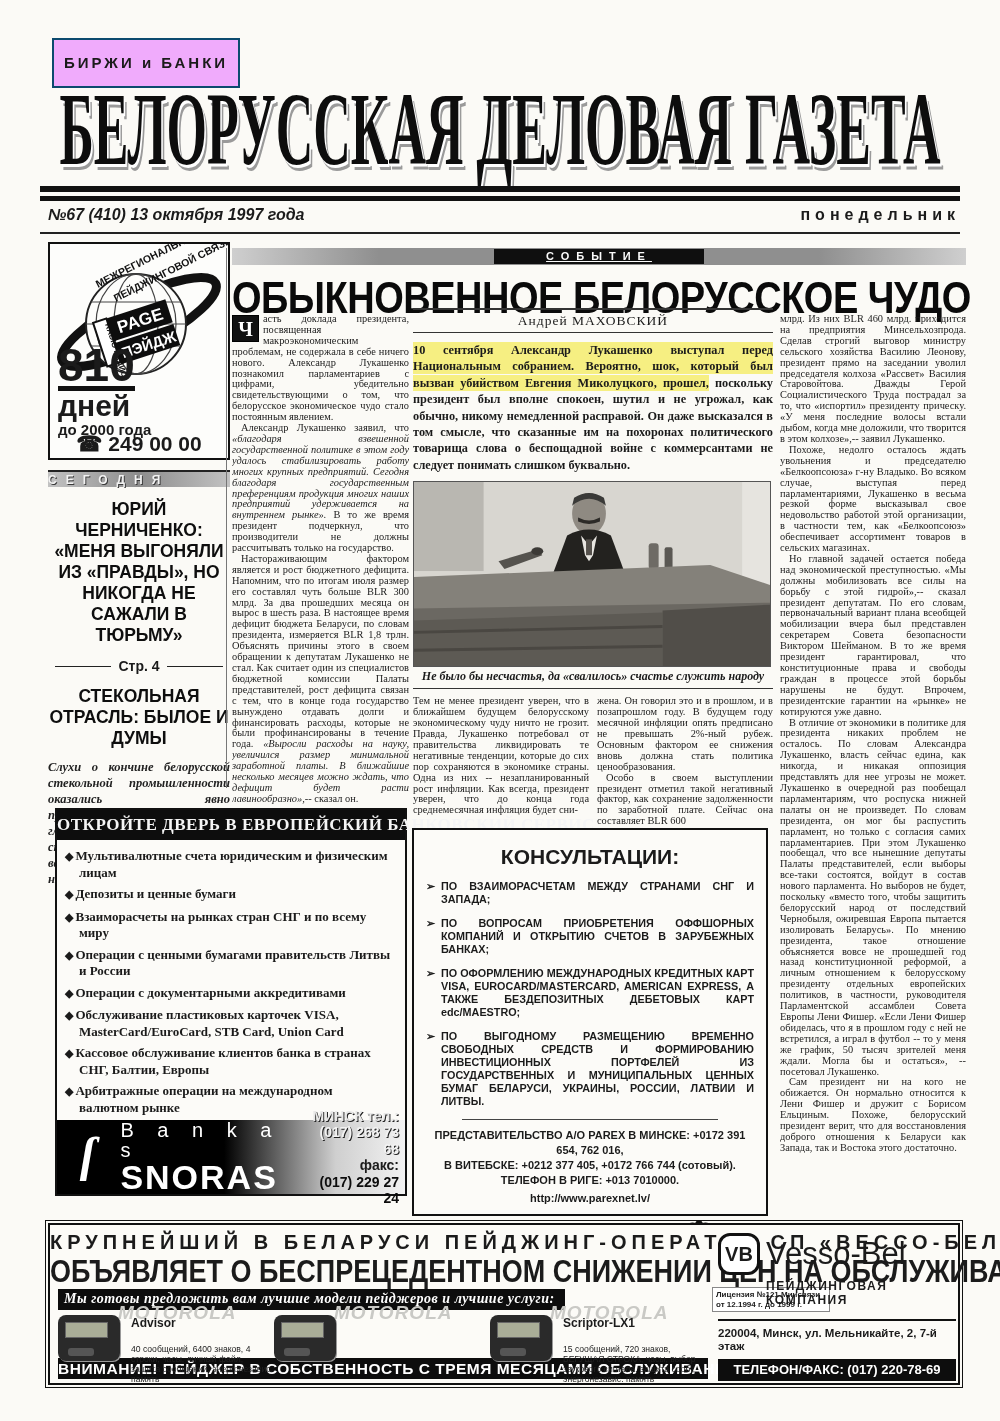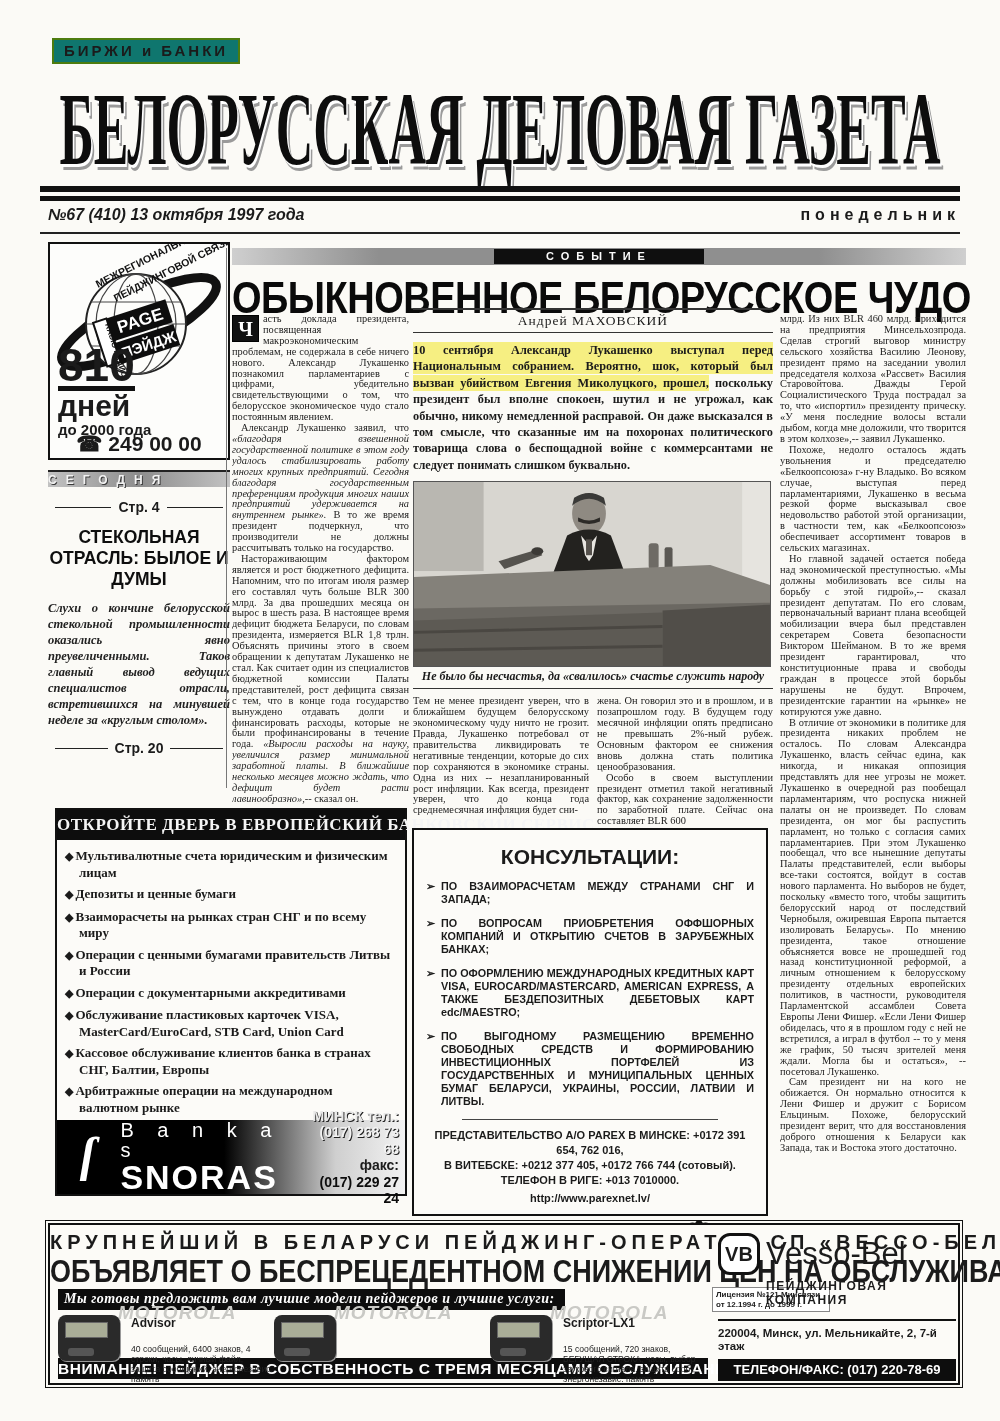--- a/index.html
+++ b/index.html
@@ -4,23 +4,23 @@
 <style>
   * { margin:0; padding:0; box-sizing:border-box; }
   html,body { background:#e8e8e4; }
   #page {
     position:relative; width:1000px; height:1421px; margin:0 auto;
     background:#fbfaf6; color:#1b1b1b;
     font-family:"Liberation Serif", serif; overflow:hidden;
   }
   
   .kicker-box{
-    position:absolute; left:52px; top:38px; border:2px solid #4d7c0f;
-    padding:2px 10px; font:700 15px/18px "Liberation Sans",sans-serif;
-    letter-spacing:3px; background:#0f766e;
+    position:absolute; left:52px; top:38px; border:2px solid #0c4a6e;
+    padding:14px 10px; font:700 15px/18px "Liberation Sans",sans-serif;
+    letter-spacing:3px; background:#f0abfc;
   }
   .masthead{
     position:absolute; left:40px; top:74px; width:920px; text-align:center;
     font:700 52px/56px "Liberation Serif",serif; white-space:nowrap;
     transform:scaleY(2.0); transform-origin:center top; color:#0d0d0d;
     letter-spacing:0px; text-shadow:1.5px 1.5px 0 #fff, 3px 3px 0 #9a9a9a;
   }
   .mast-rule1{ position:absolute; left:40px; top:186px; width:920px; height:6px; background:#111;}
   .mast-rule2{ position:absolute; left:40px; top:196px; width:920px; height:5px; background:#111;}
   .issue-line{
@@ -57,21 +57,21 @@
   }
   
   #article{ position:absolute; left:232px; top:248px; width:734px; }
   #article::before{ content:""; position:absolute; left:-6px; top:0; height:540px; border-left:1px solid #777;}
   .section-bar{
     height:17px; background:linear-gradient(90deg,#cfcfcf,#8f8f8f 20%,#8f8f8f 80%,#cfcfcf);
     display:flex; justify-content:center; align-items:center;
   }
   .section-bar span{
     background:#0f0f0f; color:#fafafa; padding:1px 52px;
-    font:700 11px/13px "Liberation Sans",sans-serif; letter-spacing:7px;
+    font:700 11px/13px "Liberation Sans",sans-serif; letter-spacing:7px;text-decoration:underline;
   }
   .headline{
     margin-top:8px; text-align:center; white-space:nowrap;
     font:700 38px/42px "Liberation Sans",sans-serif; letter-spacing:-0.5px;
     transform:scaleY(1.18); transform-origin:center top; color:#0a0a0a;
   }
   .col{ position:absolute; font:10.4px/10.9px "Liberation Serif",serif; text-align:justify; overflow:hidden; color:#1c1c1c;}
   .col p{ text-indent:9px; margin:0; }
   .col p.noindent{ text-indent:0; }
   .col .q{ font-style:italic; }
@@ -257,20 +257,21 @@
       <div style="position:absolute; left:8px; top:100px; width:110px;">
         <div style="font:700 46px/42px 'Liberation Sans',sans-serif; border-bottom:5px solid #111; display:inline-block;">810</div>
         <div style="font:700 30px/30px 'Liberation Sans',sans-serif;">дней</div>
         <div style="font:700 15px/18px 'Liberation Sans',sans-serif;">до 2000 года</div>
       </div>
       <div class="pager-phone">☎ 249 00 00</div>
     </div>
 
     <div class="today-banner">СЕГОДНЯ</div>
 
+    <div class="side-head">ЮРИЙ ЧЕРНИЧЕНКО: «МЕНЯ ВЫГОНЯЛИ ИЗ «ПРАВДЫ», НО НИКОГДА НЕ САЖАЛИ В ТЮРЬМУ»</div>
     <div class="page-ref">
         <span>Стр. 4</span>
       </div>
 
     <div class="side-head">СТЕКОЛЬНАЯ ОТРАСЛЬ: БЫЛОЕ И ДУМЫ</div>
     <div class="side-italic">Слухи о кончине белорусской стекольной промышленности оказались явно преувеличенными. Таков главный вывод ведущих специалистов отрасли, встретившихся на минувшей неделе за «круглым столом».</div>
     <div class="page-ref">
         <span>Стр. 20</span>
       </div>
   </div>

